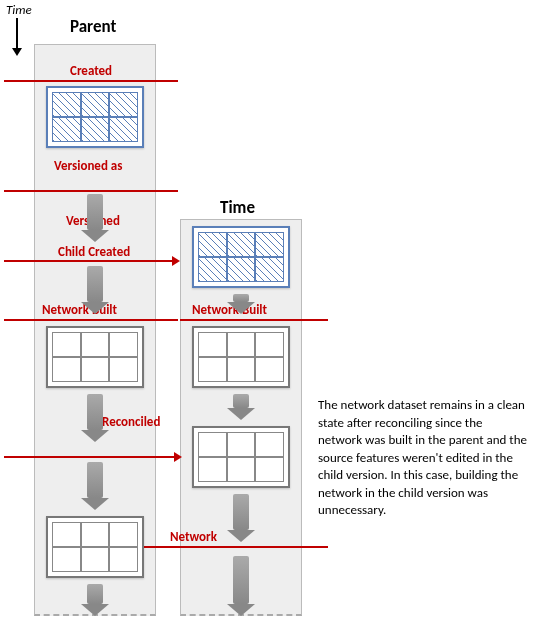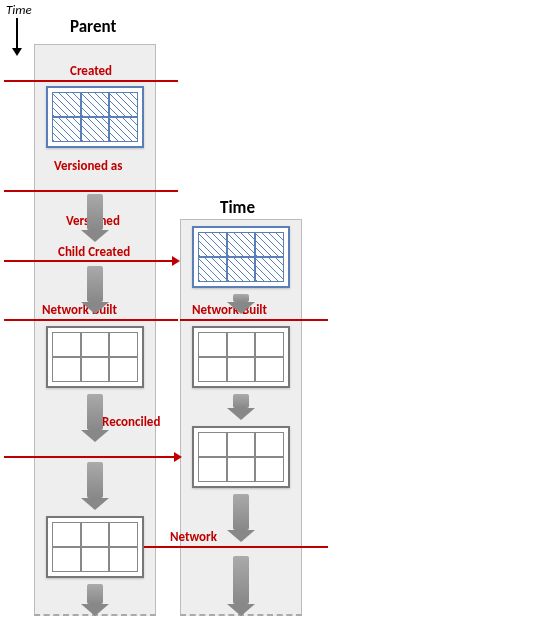--- a/index.html
+++ b/index.html
@@ -128,14 +128,15 @@
         <div class="grid-cell"></div>
         <div class="grid-cell"></div>
         <div class="grid-cell"></div>
         <div class="grid-cell"></div>
         <div class="grid-cell"></div>
       </div>
   </div>
   <div class="down-arrow" style="left:233px; top:494px; height:36px;"></div>
   <div class="down-arrow" style="left:233px; top:556px; height:48px;"></div>
 
+  <div class="sidetext" style="left:318px; top:396px;">The network dataset remains in a clean state after reconciling since the network was built in the parent and the source features weren't edited in the child version. In this case, building the network in the child version was unnecessary.</div>
 
 </div>
 
 </body></html>

